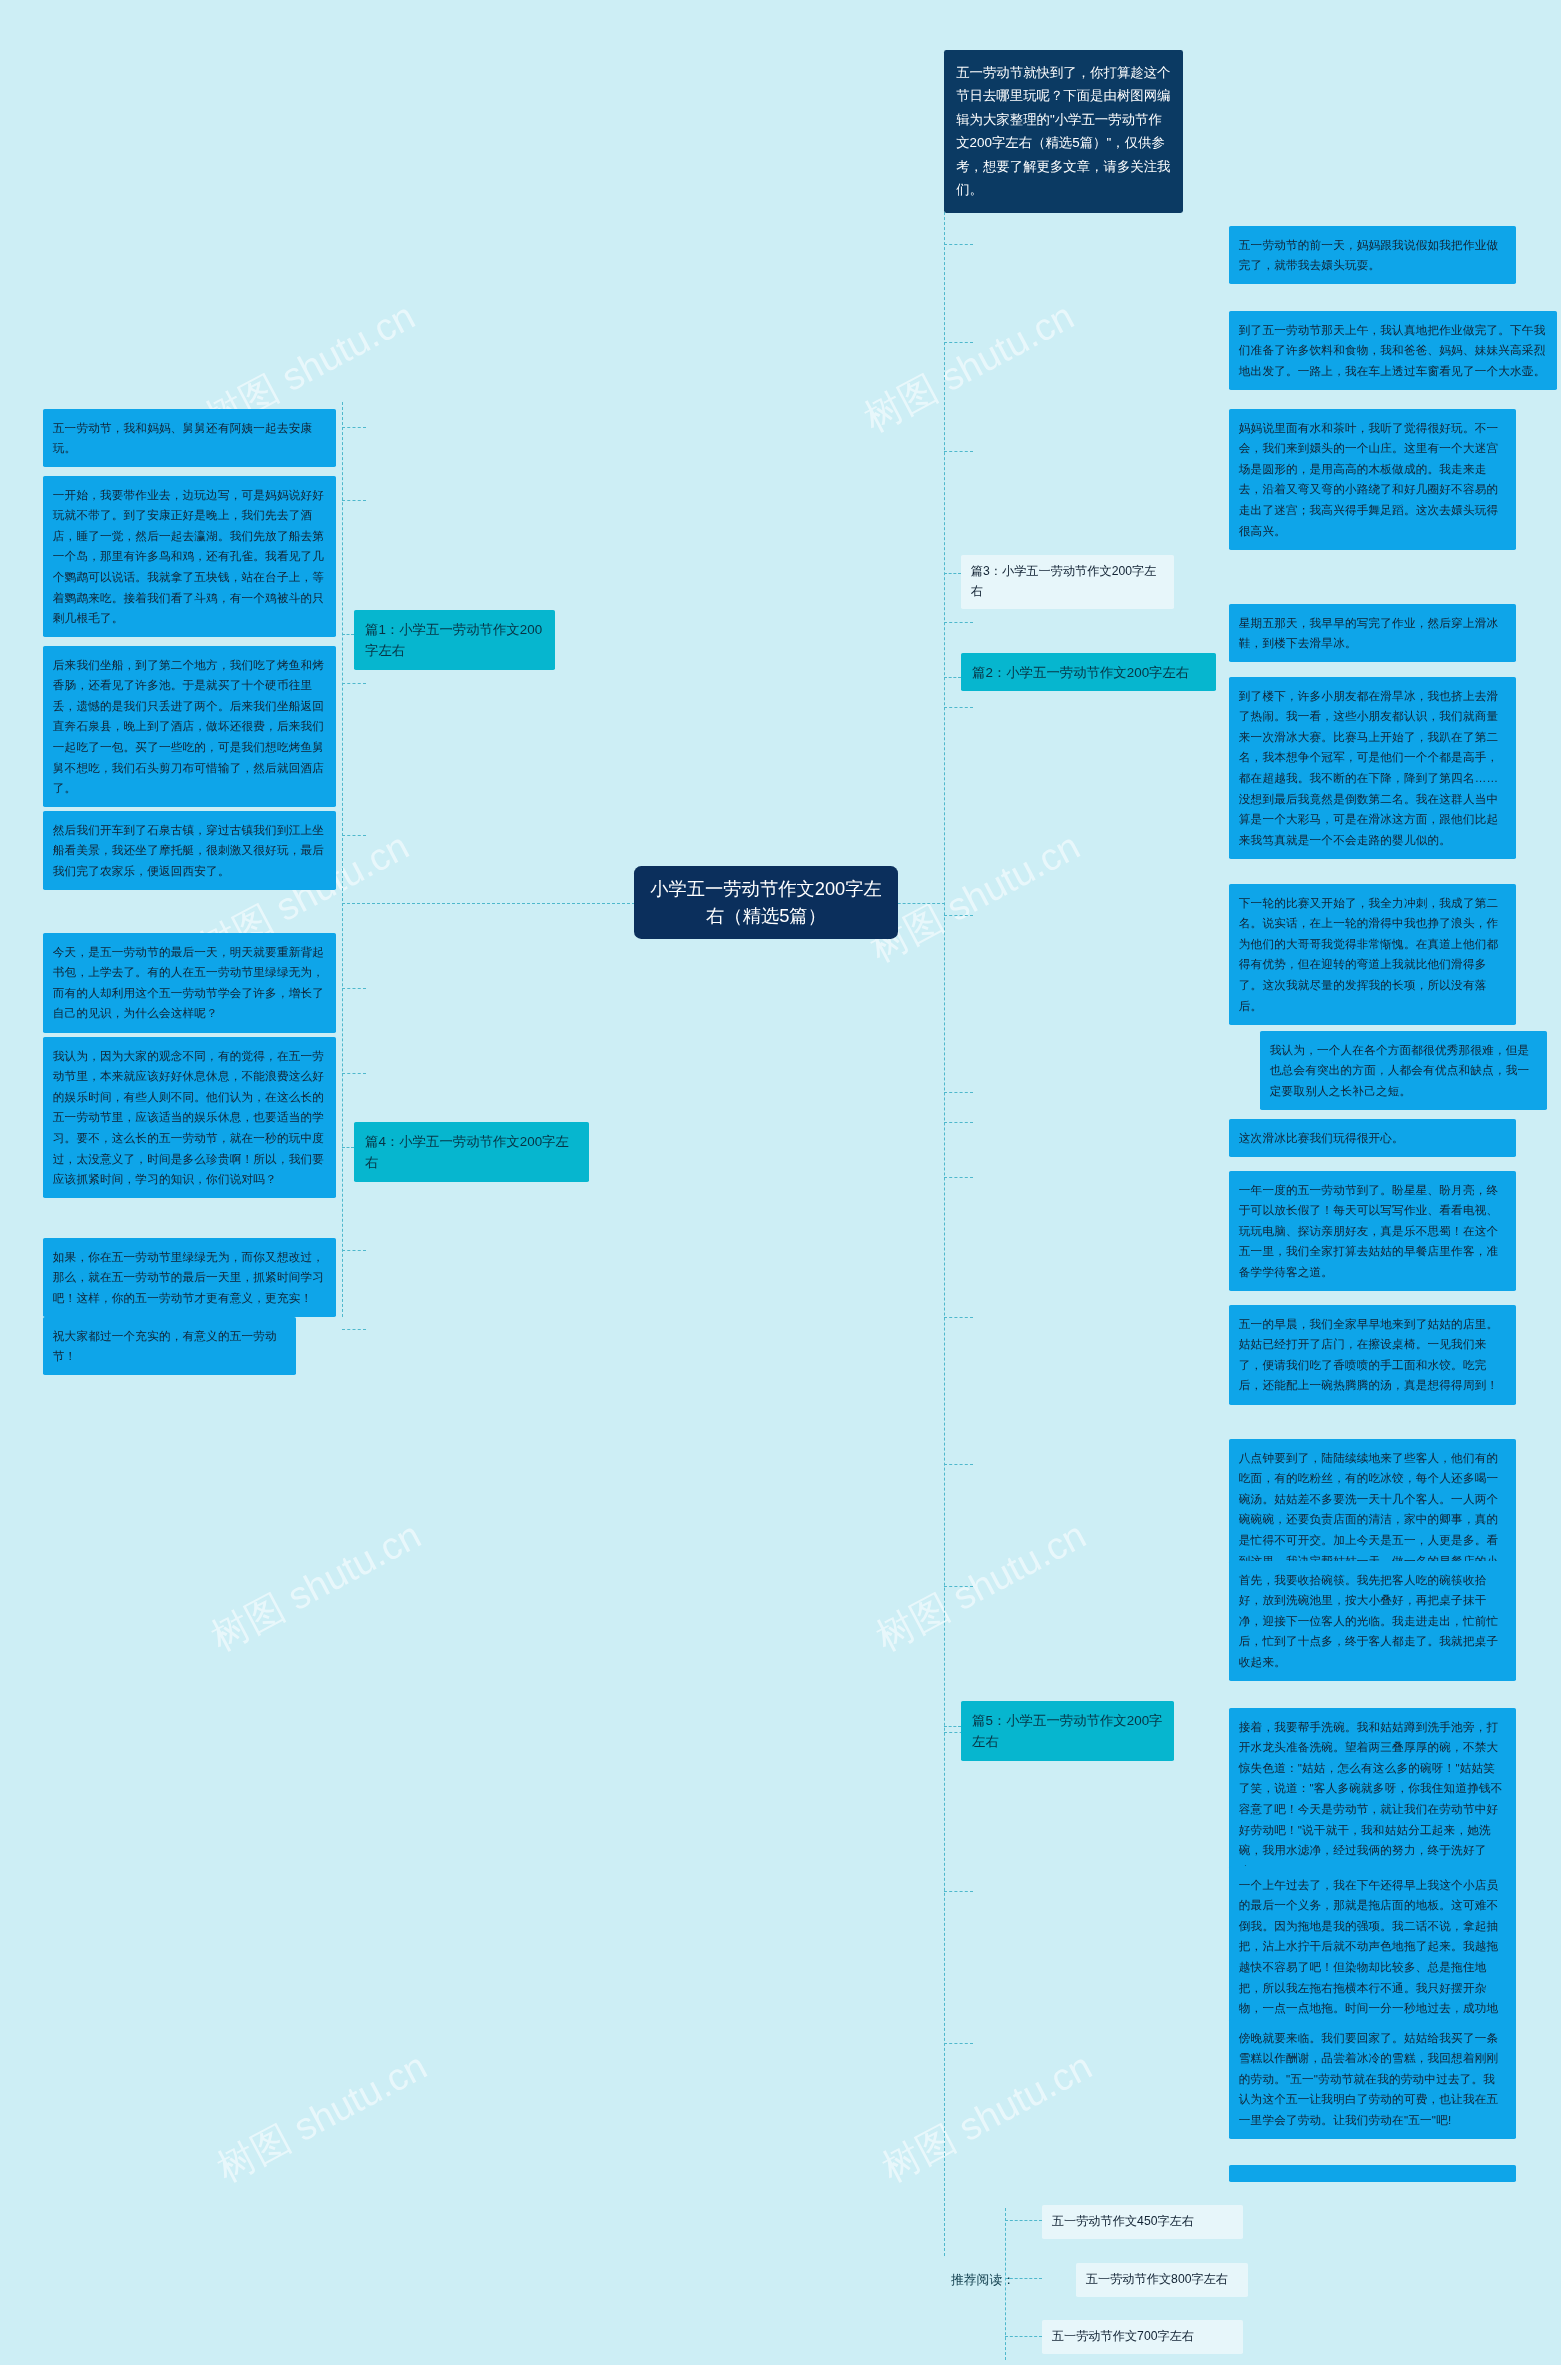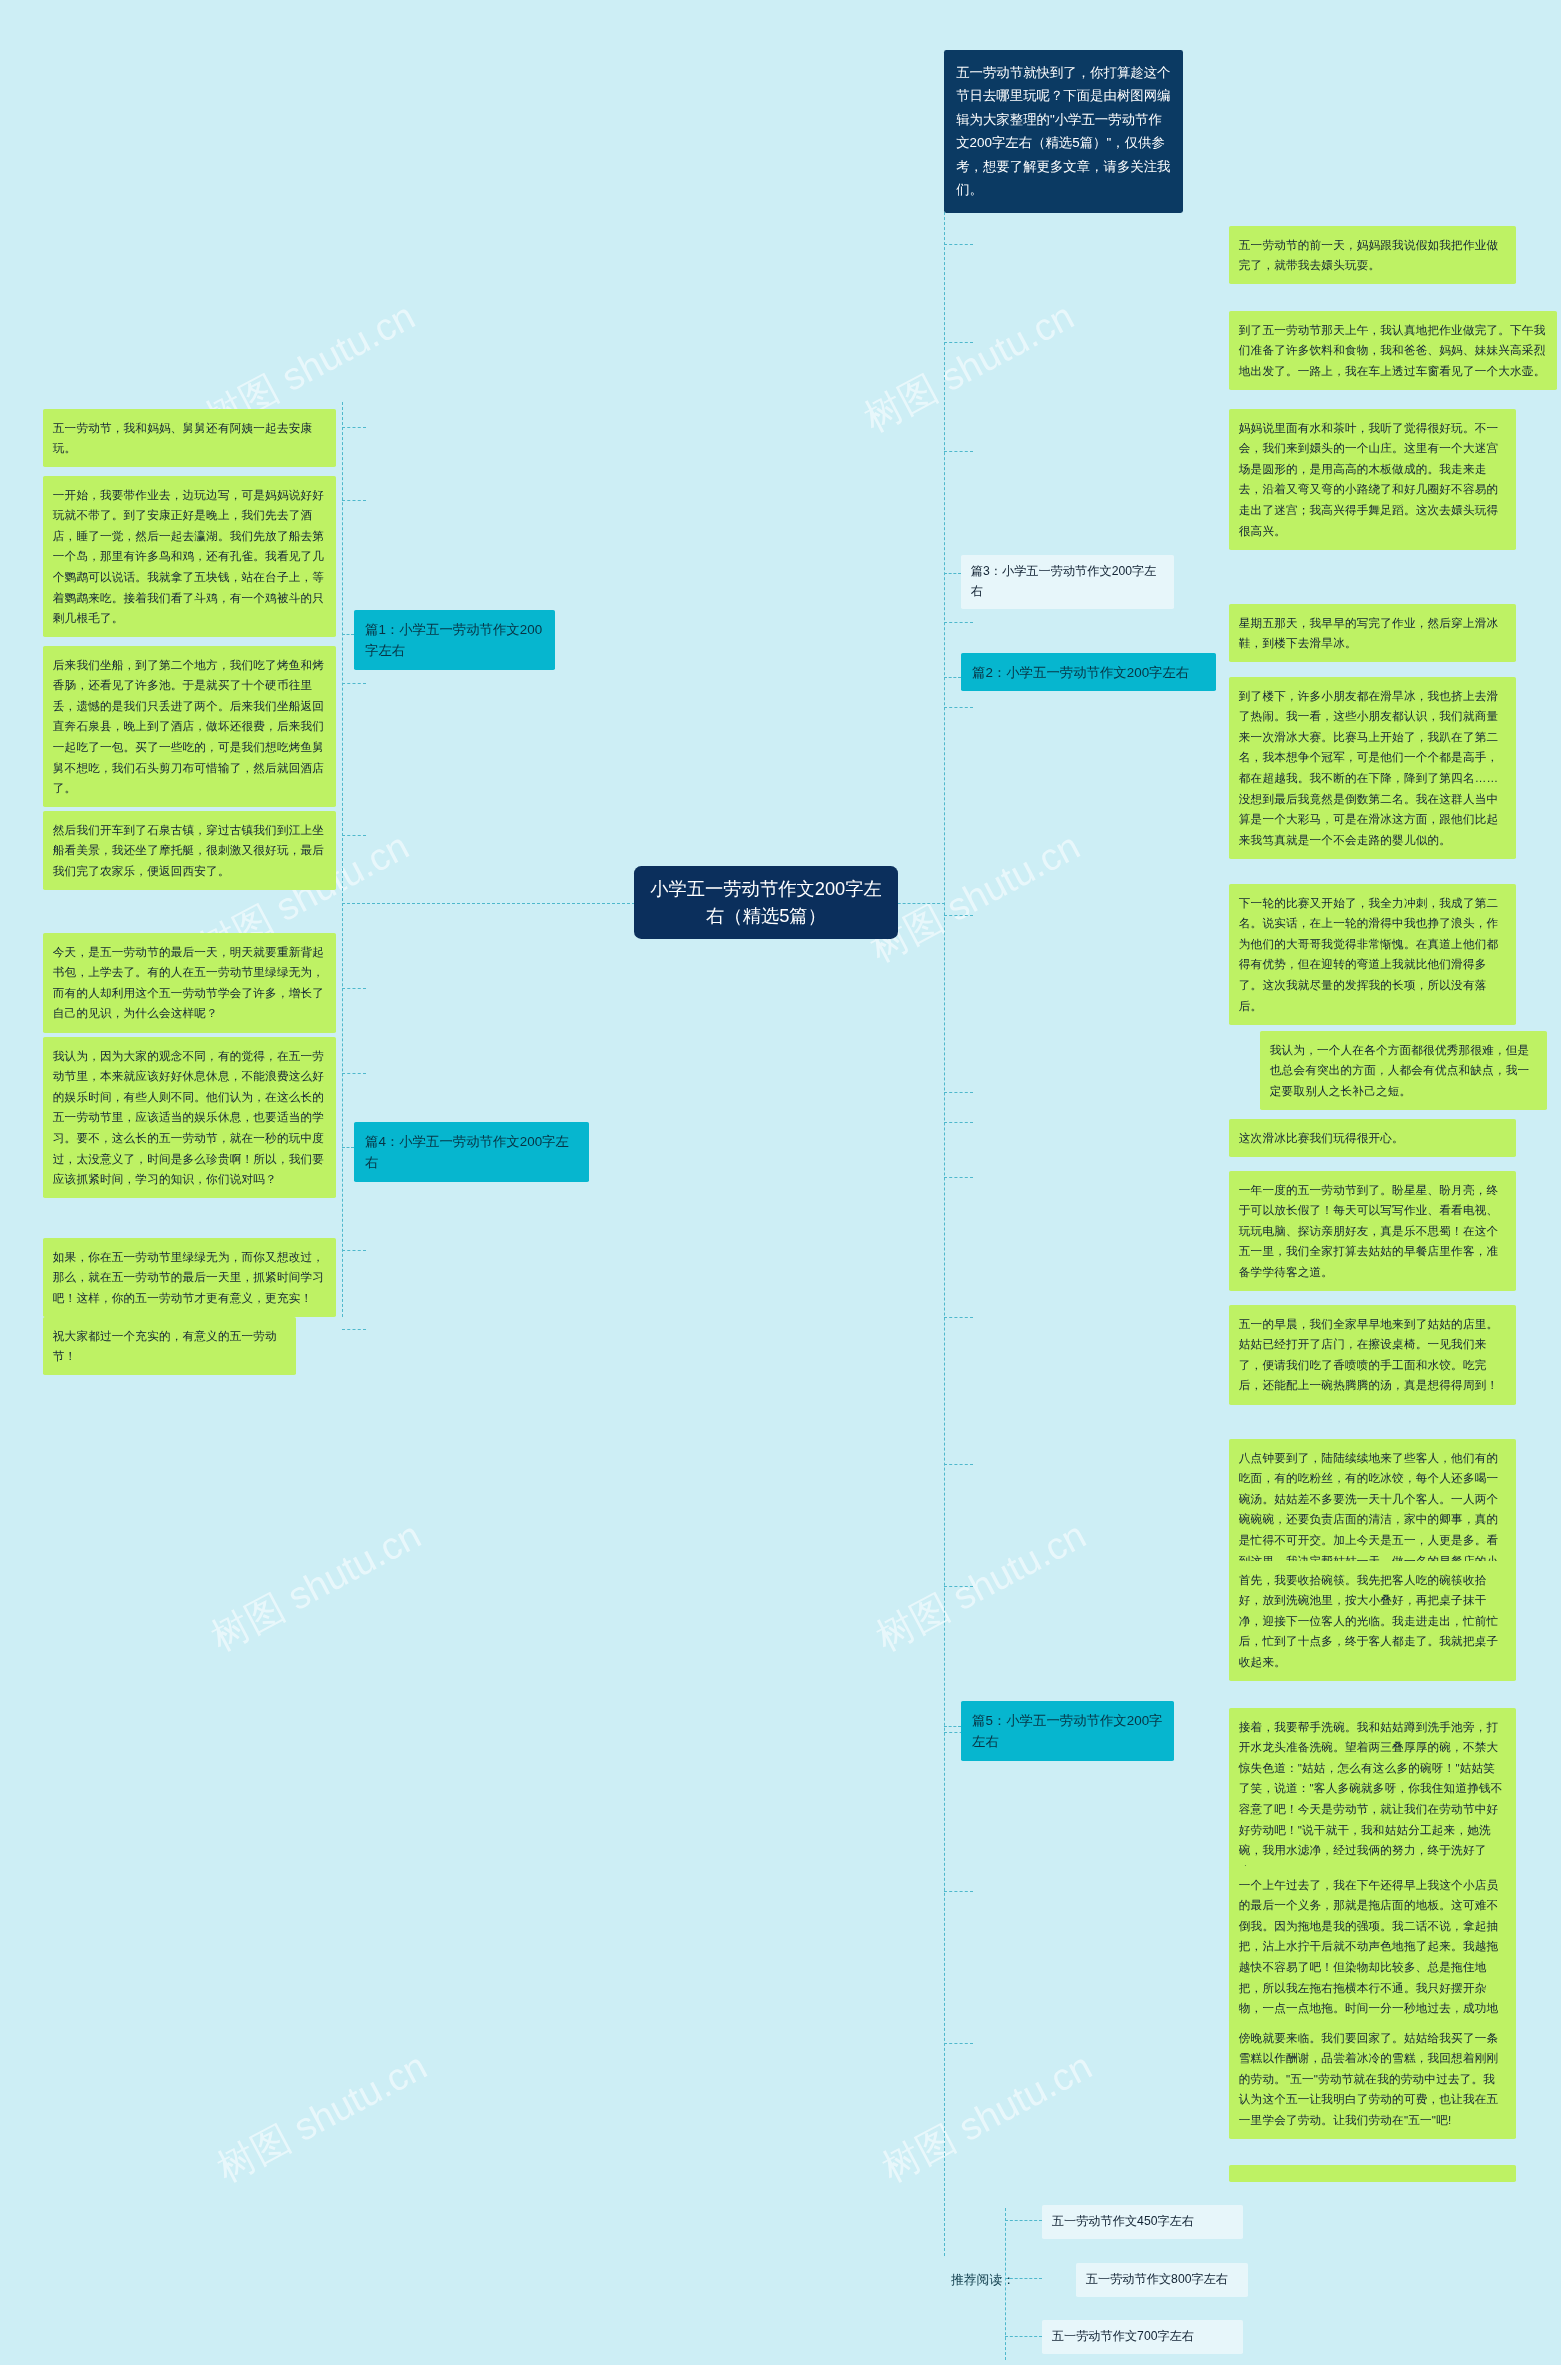--- a/index.html
+++ b/index.html
@@ -59,21 +59,21 @@
     font-size:13.4px;
     line-height:1.6;
     padding:8.5px 11px;
     box-sizing:border-box;
     border-radius:1.8px;
   }
 
   
   .para {
     position:absolute;
-    background:#bef264;
+    background:#0ea5e9;
     color:#123;
     font-size:11.6px;
     line-height:1.78;
     padding:8.5px 9.8px;
     box-sizing:border-box;
     border-radius:1.8px;
     letter-spacing:0.2px;
   }
 
   

